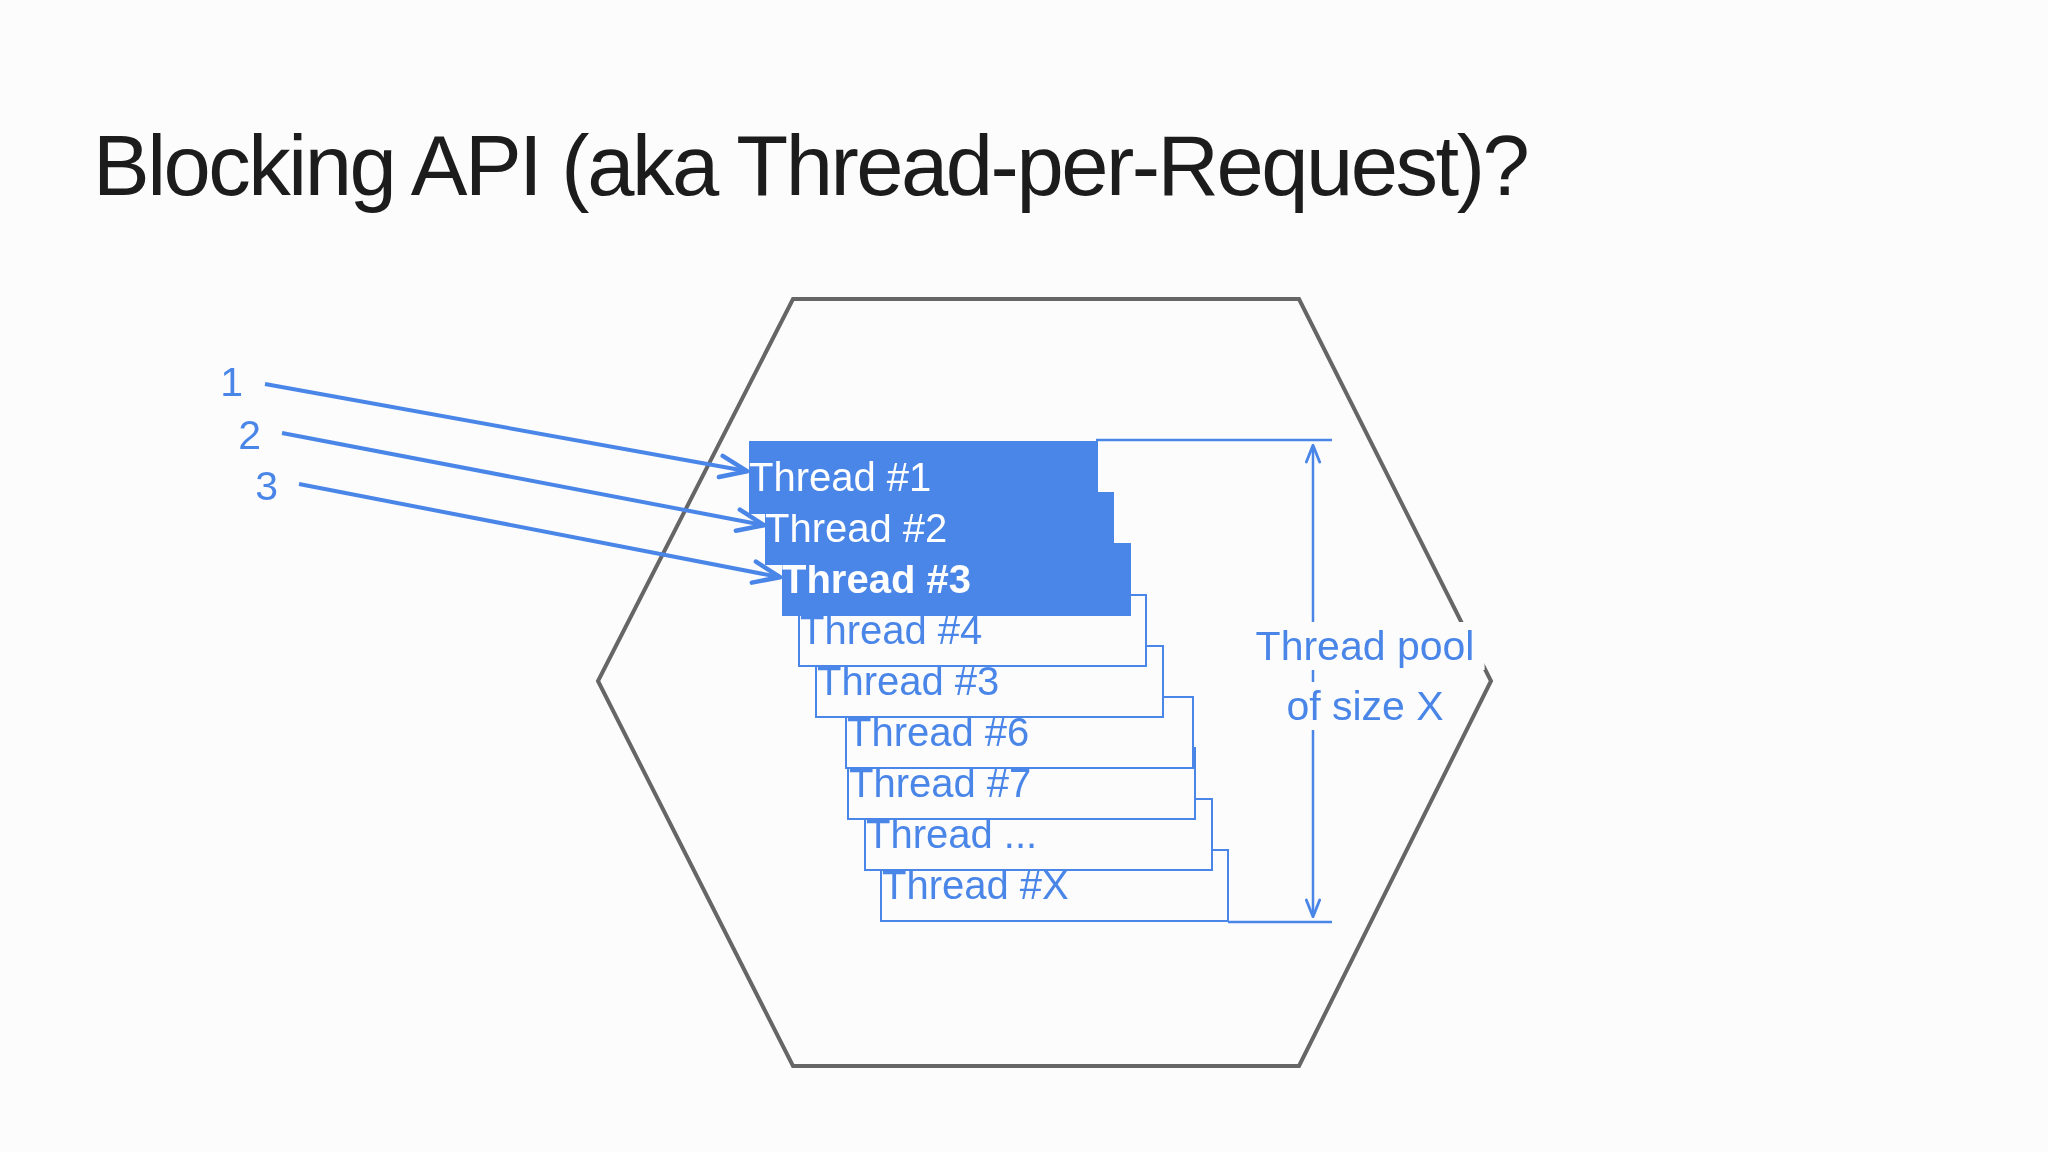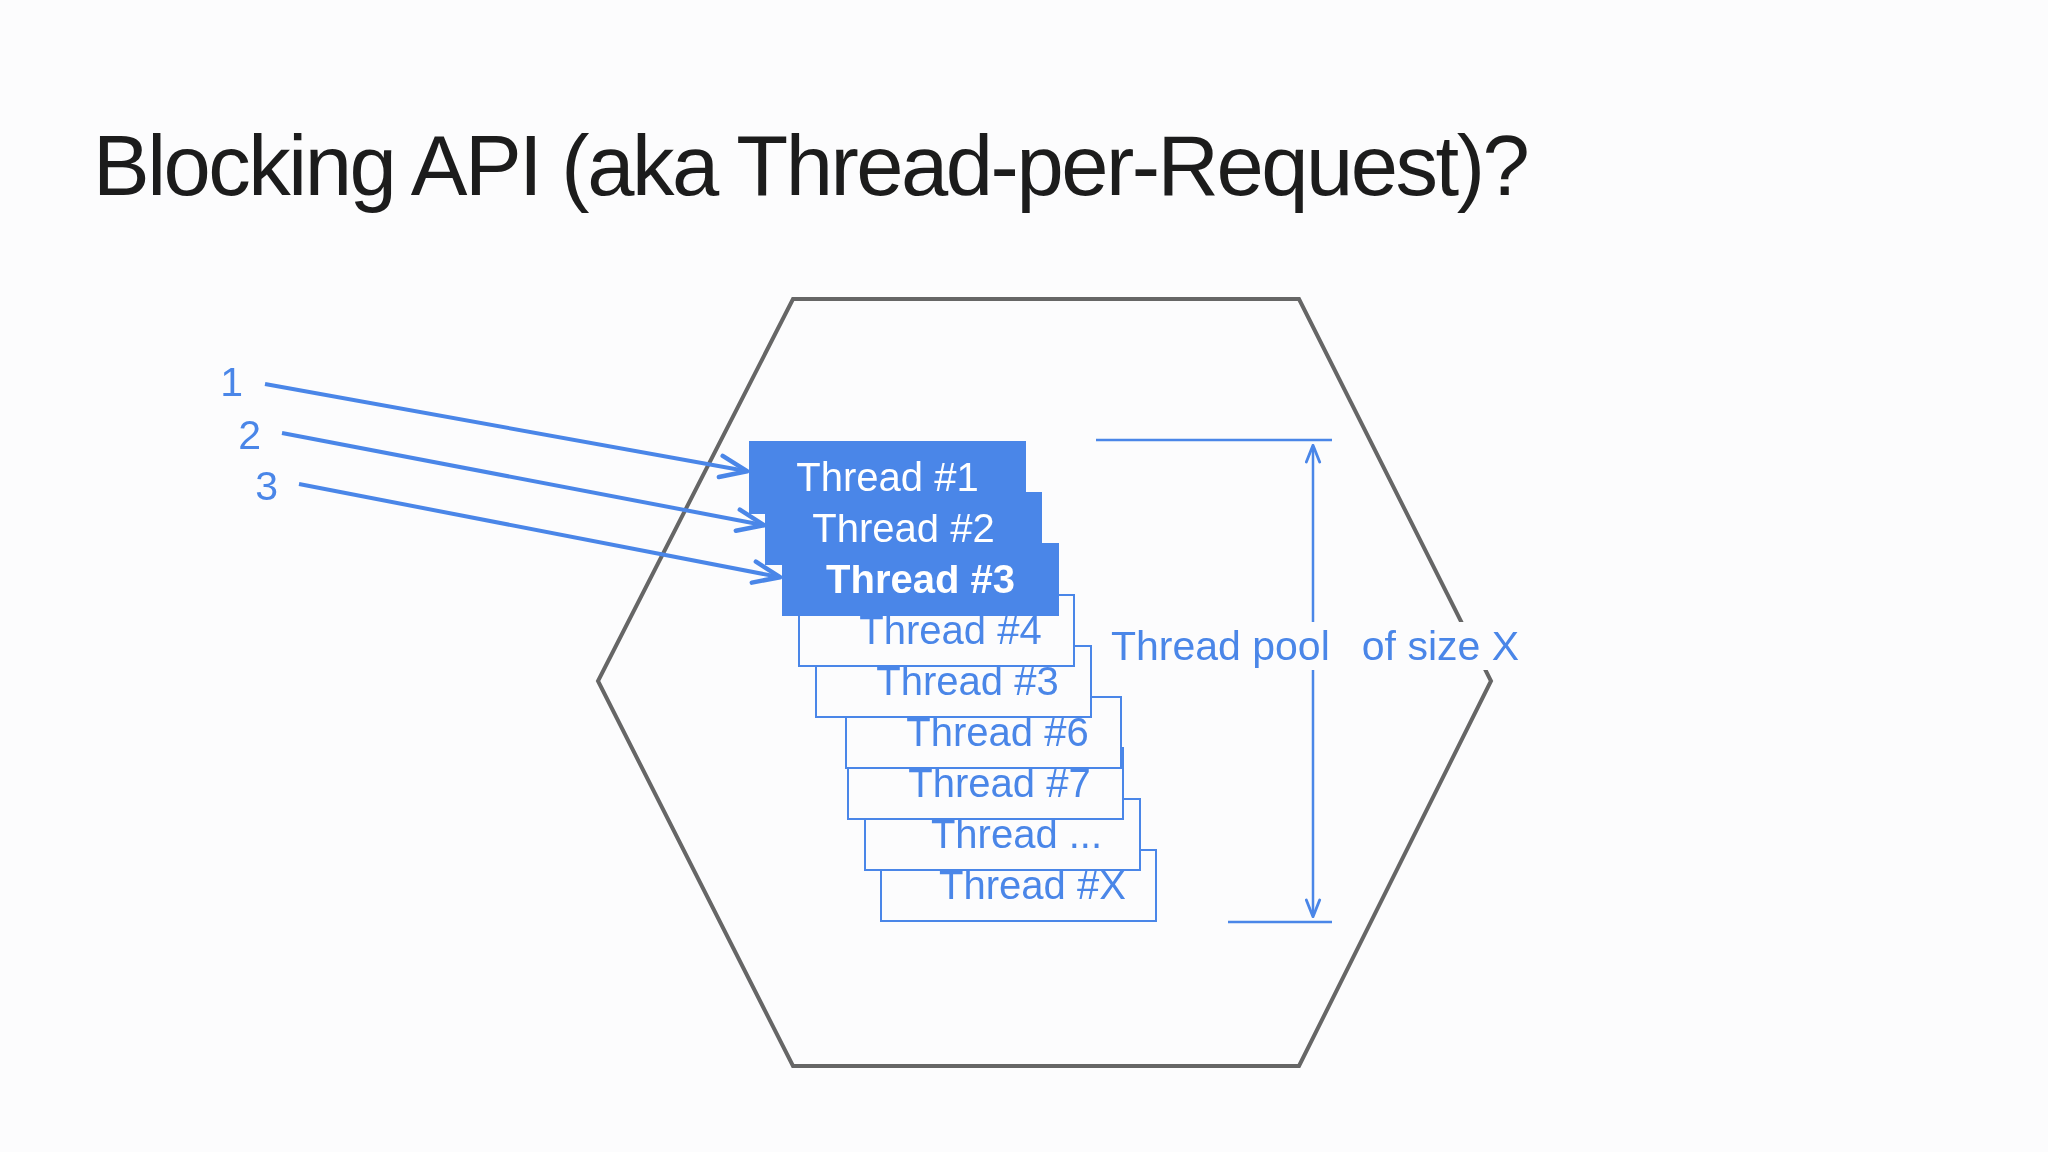--- a/index.html
+++ b/index.html
@@ -36,46 +36,44 @@
   }
   svg.diagram {
     position: absolute;
     left: 0;
     top: 0;
     z-index: 5;
   }
   .thread-stack { position: absolute; left: 0; top: 0; width: 0; height: 0; }
   .thread-box {
     position: absolute;
-    width: 277px;
+    width: 349px;
     height: 73px;
     box-sizing: border-box;
     font-size: 40px;
     line-height: 73px;
-    text-align: center;
     white-space: nowrap;
   }
   .thread-box.filled {
     background: var(--blue, #4a86e8);
     color: #ffffff;
   }
   .thread-box.outlined {
     background: var(--bg, #fcfcfd);
     border: 2px solid var(--blue, #4a86e8);
     color: var(--blue, #4a86e8);
     line-height: 69px;
-    padding-left: 28px;
   }
   .pool-label {
     position: absolute;
-    left: 1315px;
+    left: 1365px;
     top: 622px;
     transform: translateX(-50%);
     display: flex;
-    flex-direction: row;
+    flex-direction: column;
     align-items: center;
     gap: 12px;
     z-index: 40;
     color: var(--blue, #4a86e8);
     font-size: 41px;
     line-height: 48px;
     white-space: nowrap;
     text-align: center;
   }
   .pool-label span {

